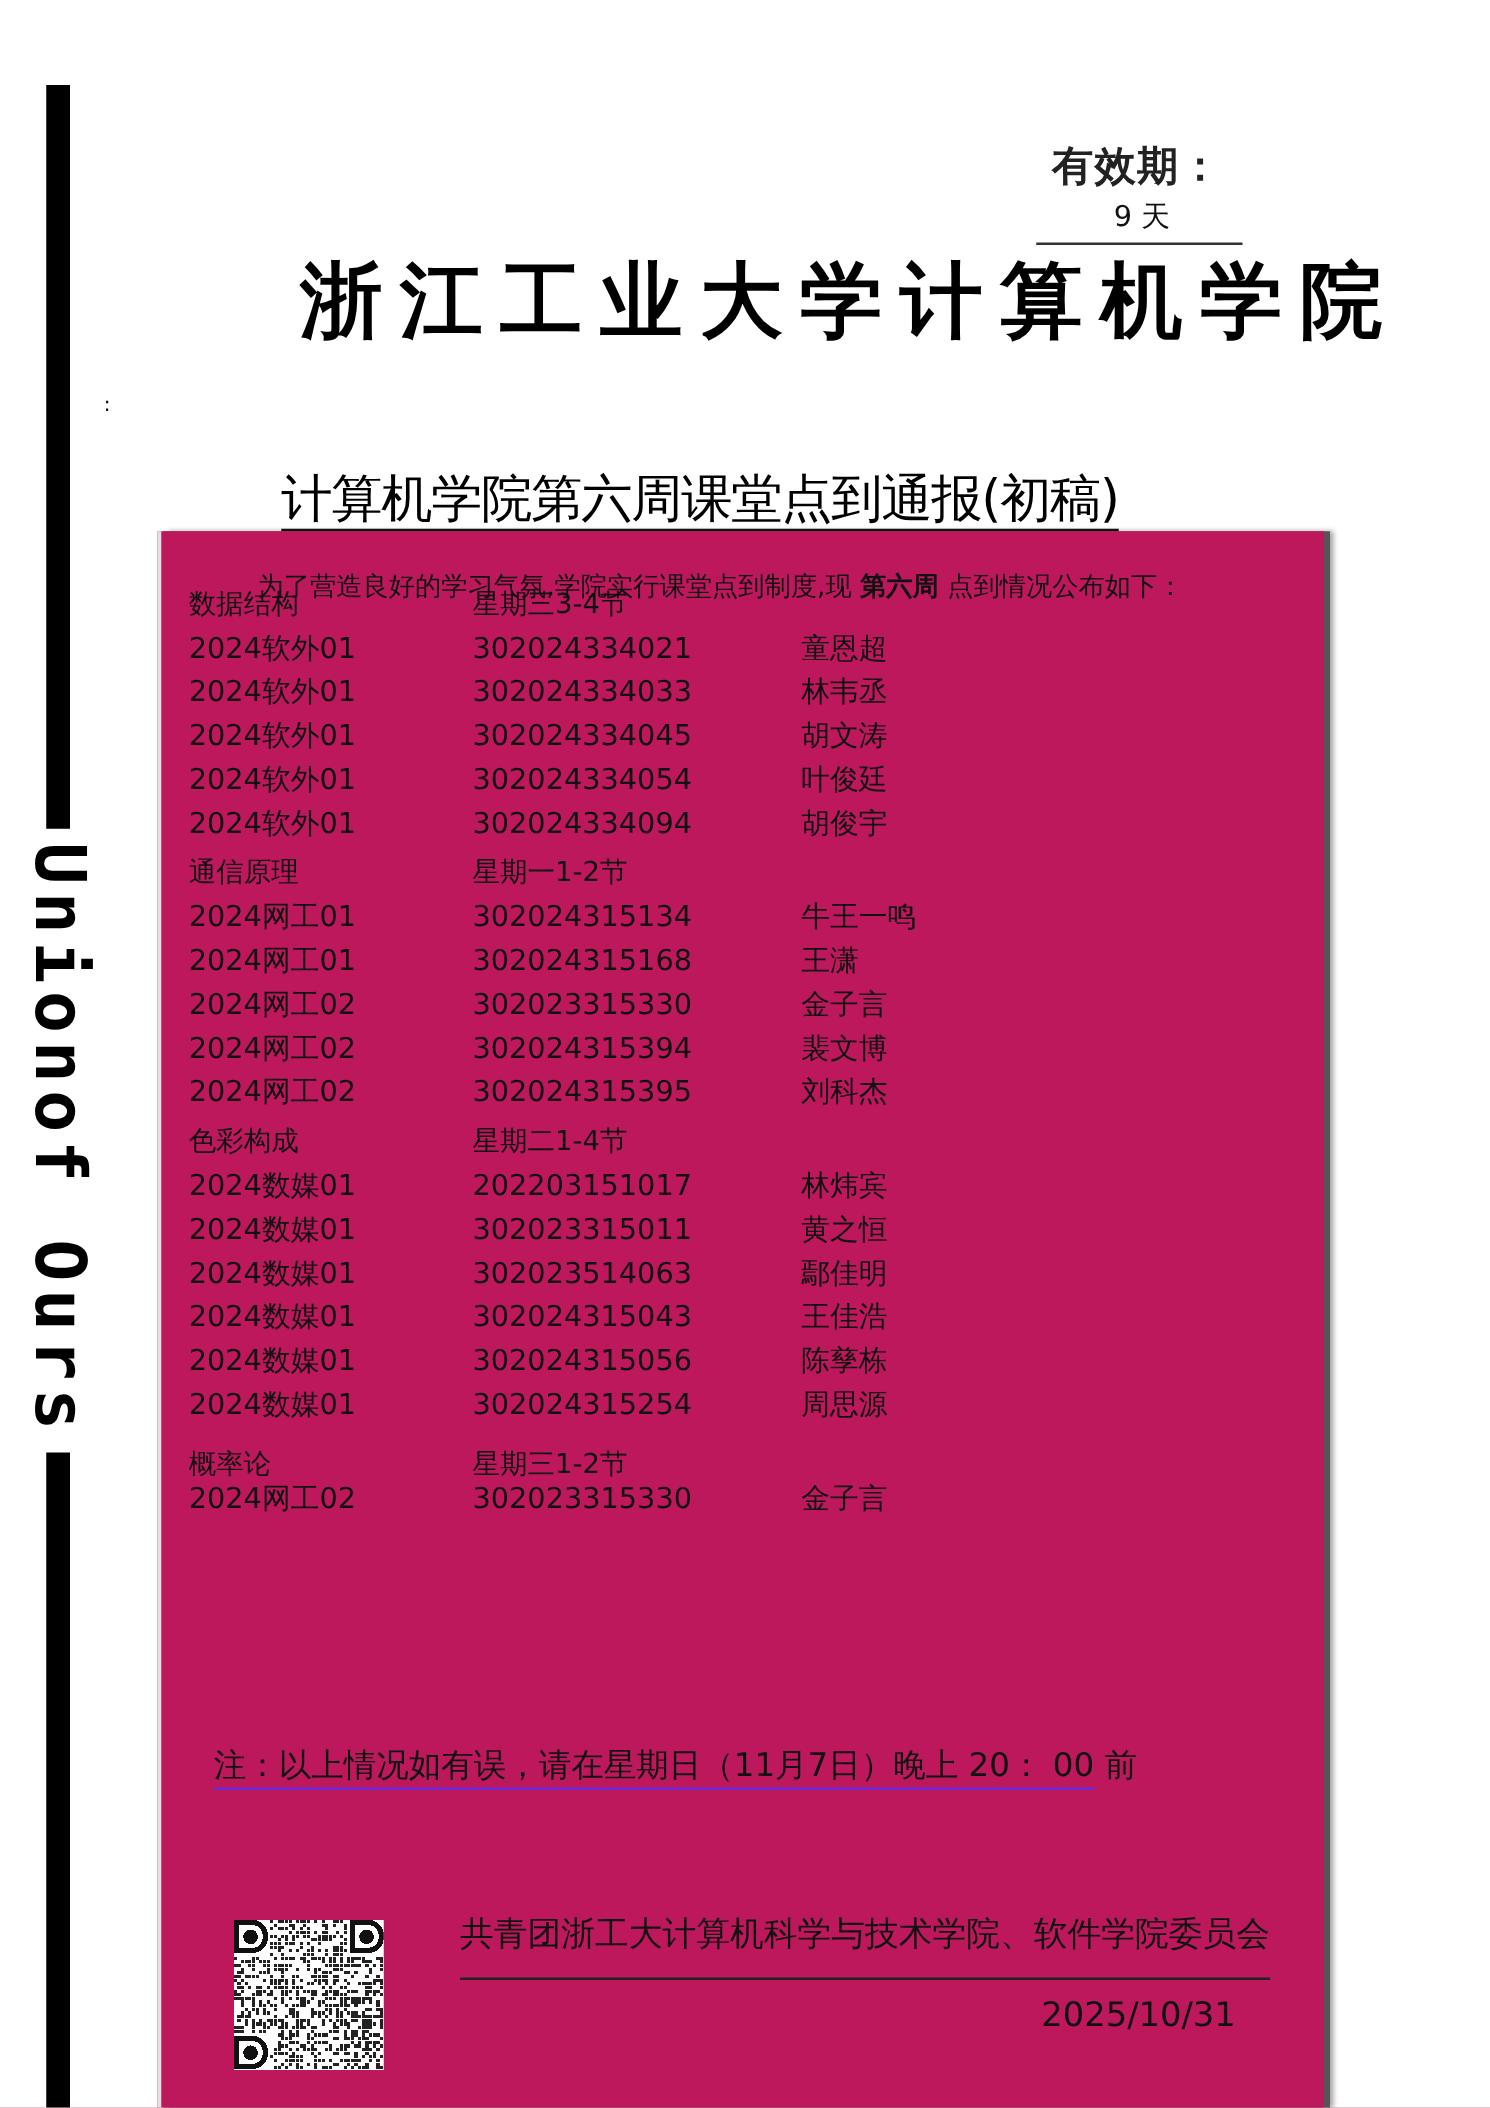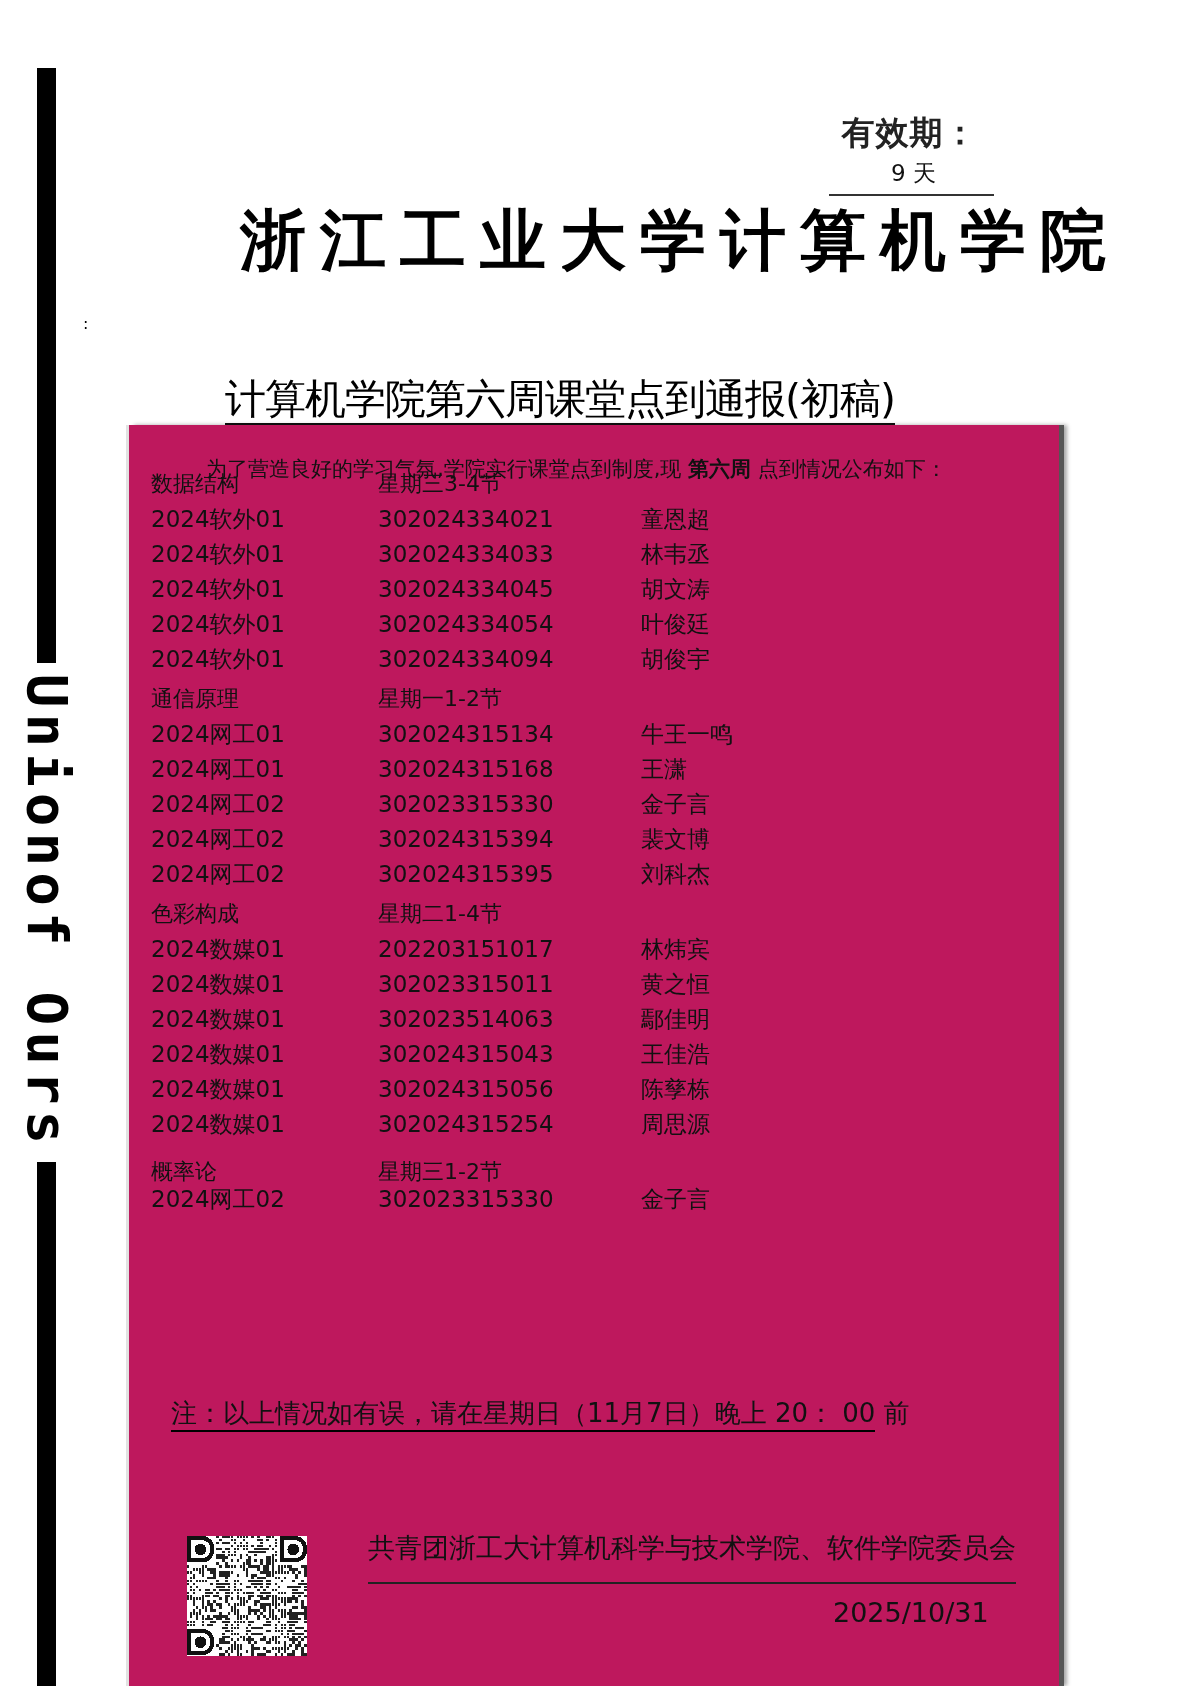--- a/index.html
+++ b/index.html
@@ -150,21 +150,21 @@
 
     .note {
       position: absolute;
       left: 42px;
       font-size: 26px;
       color: #111;
       white-space: nowrap;
       line-height: 1.2;
     }
     .note-underline {
-      border-bottom: 2px solid #000000;
+      border-bottom: 2px solid #6d28d9;
       padding-bottom: 2px;
     }
     .note1 { top: 973px; }
     .note2 { top: 1035px; }
 
     .qr {
       position: absolute;
       left: 58px;
       top: 1111px;
       width: 120px;

